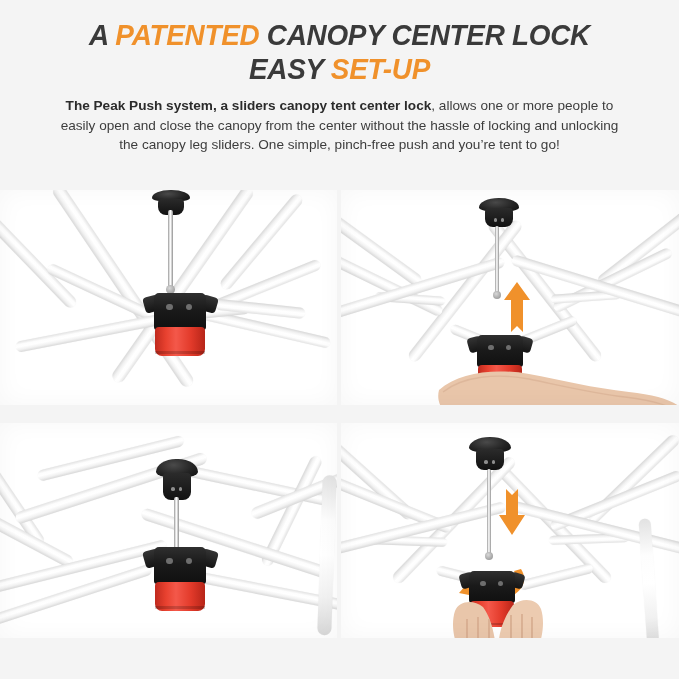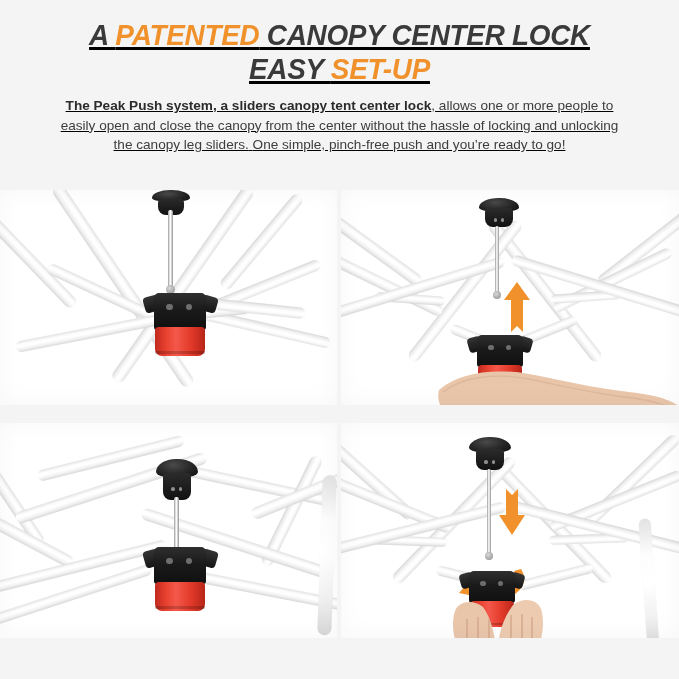--- a/index.html
+++ b/index.html
@@ -2,21 +2,21 @@
 <html><head>
 <meta charset="utf-8">
 <style>
   html,body{margin:0;padding:0;}
   body{
     width:679px;height:679px;
     background:#f4f4f4;
     font-family:"Liberation Sans",sans-serif;
     overflow:hidden;
   }
-  .page{position:relative;width:679px;height:517px;background:#f4f4f4;text-decoration:underline;}
+  .page{position:relative;width:679px;height:517px;background:#f4f4f4;}
 
   
   .header{padding:18px 22px 0 22px;text-align:center;}
   .title{
     font-family:"Liberation Sans",sans-serif;
     font-weight:bold;font-style:italic;
     font-size:30px;line-height:33px;
     letter-spacing:-0.3px;
     color:#3a3a3a;
     transform:scaleX(0.93);
@@ -146,21 +146,21 @@
 
 <div class="page">
 
   <div class="header">
     <div class="title"><span>A </span><span class="hl">PATENTED</span><span> CANOPY CENTER LOCK</span></div>
 
     <div class="title title-l2"><span>EASY </span><span class="hl">SET-UP</span></div>
 
     <div class="body-copy">
       <b>The Peak Push system, a sliders canopy tent center lock</b><span>, allows one or more people to easily open and close the canopy from the center without the hassle of locking and unlocking the canopy leg sliders.</span>
-      <span>One simple, pinch-free push and you’re ready to go!</span>
+      <span>One simple, pinch-free push and you’re tent to go!</span>
     </div>
   </div>
 
   <div class="grid">
 
     <div class="panel p-tl">
       <div class="stage">
 
         <div class="tube" style="left:56px;top:-10px;width:240px;height:13px;transform:rotate(56deg);"></div>
         <div class="tube" style="left:250px;top:-8px;width:235px;height:13px;transform:rotate(-235deg);"></div>

